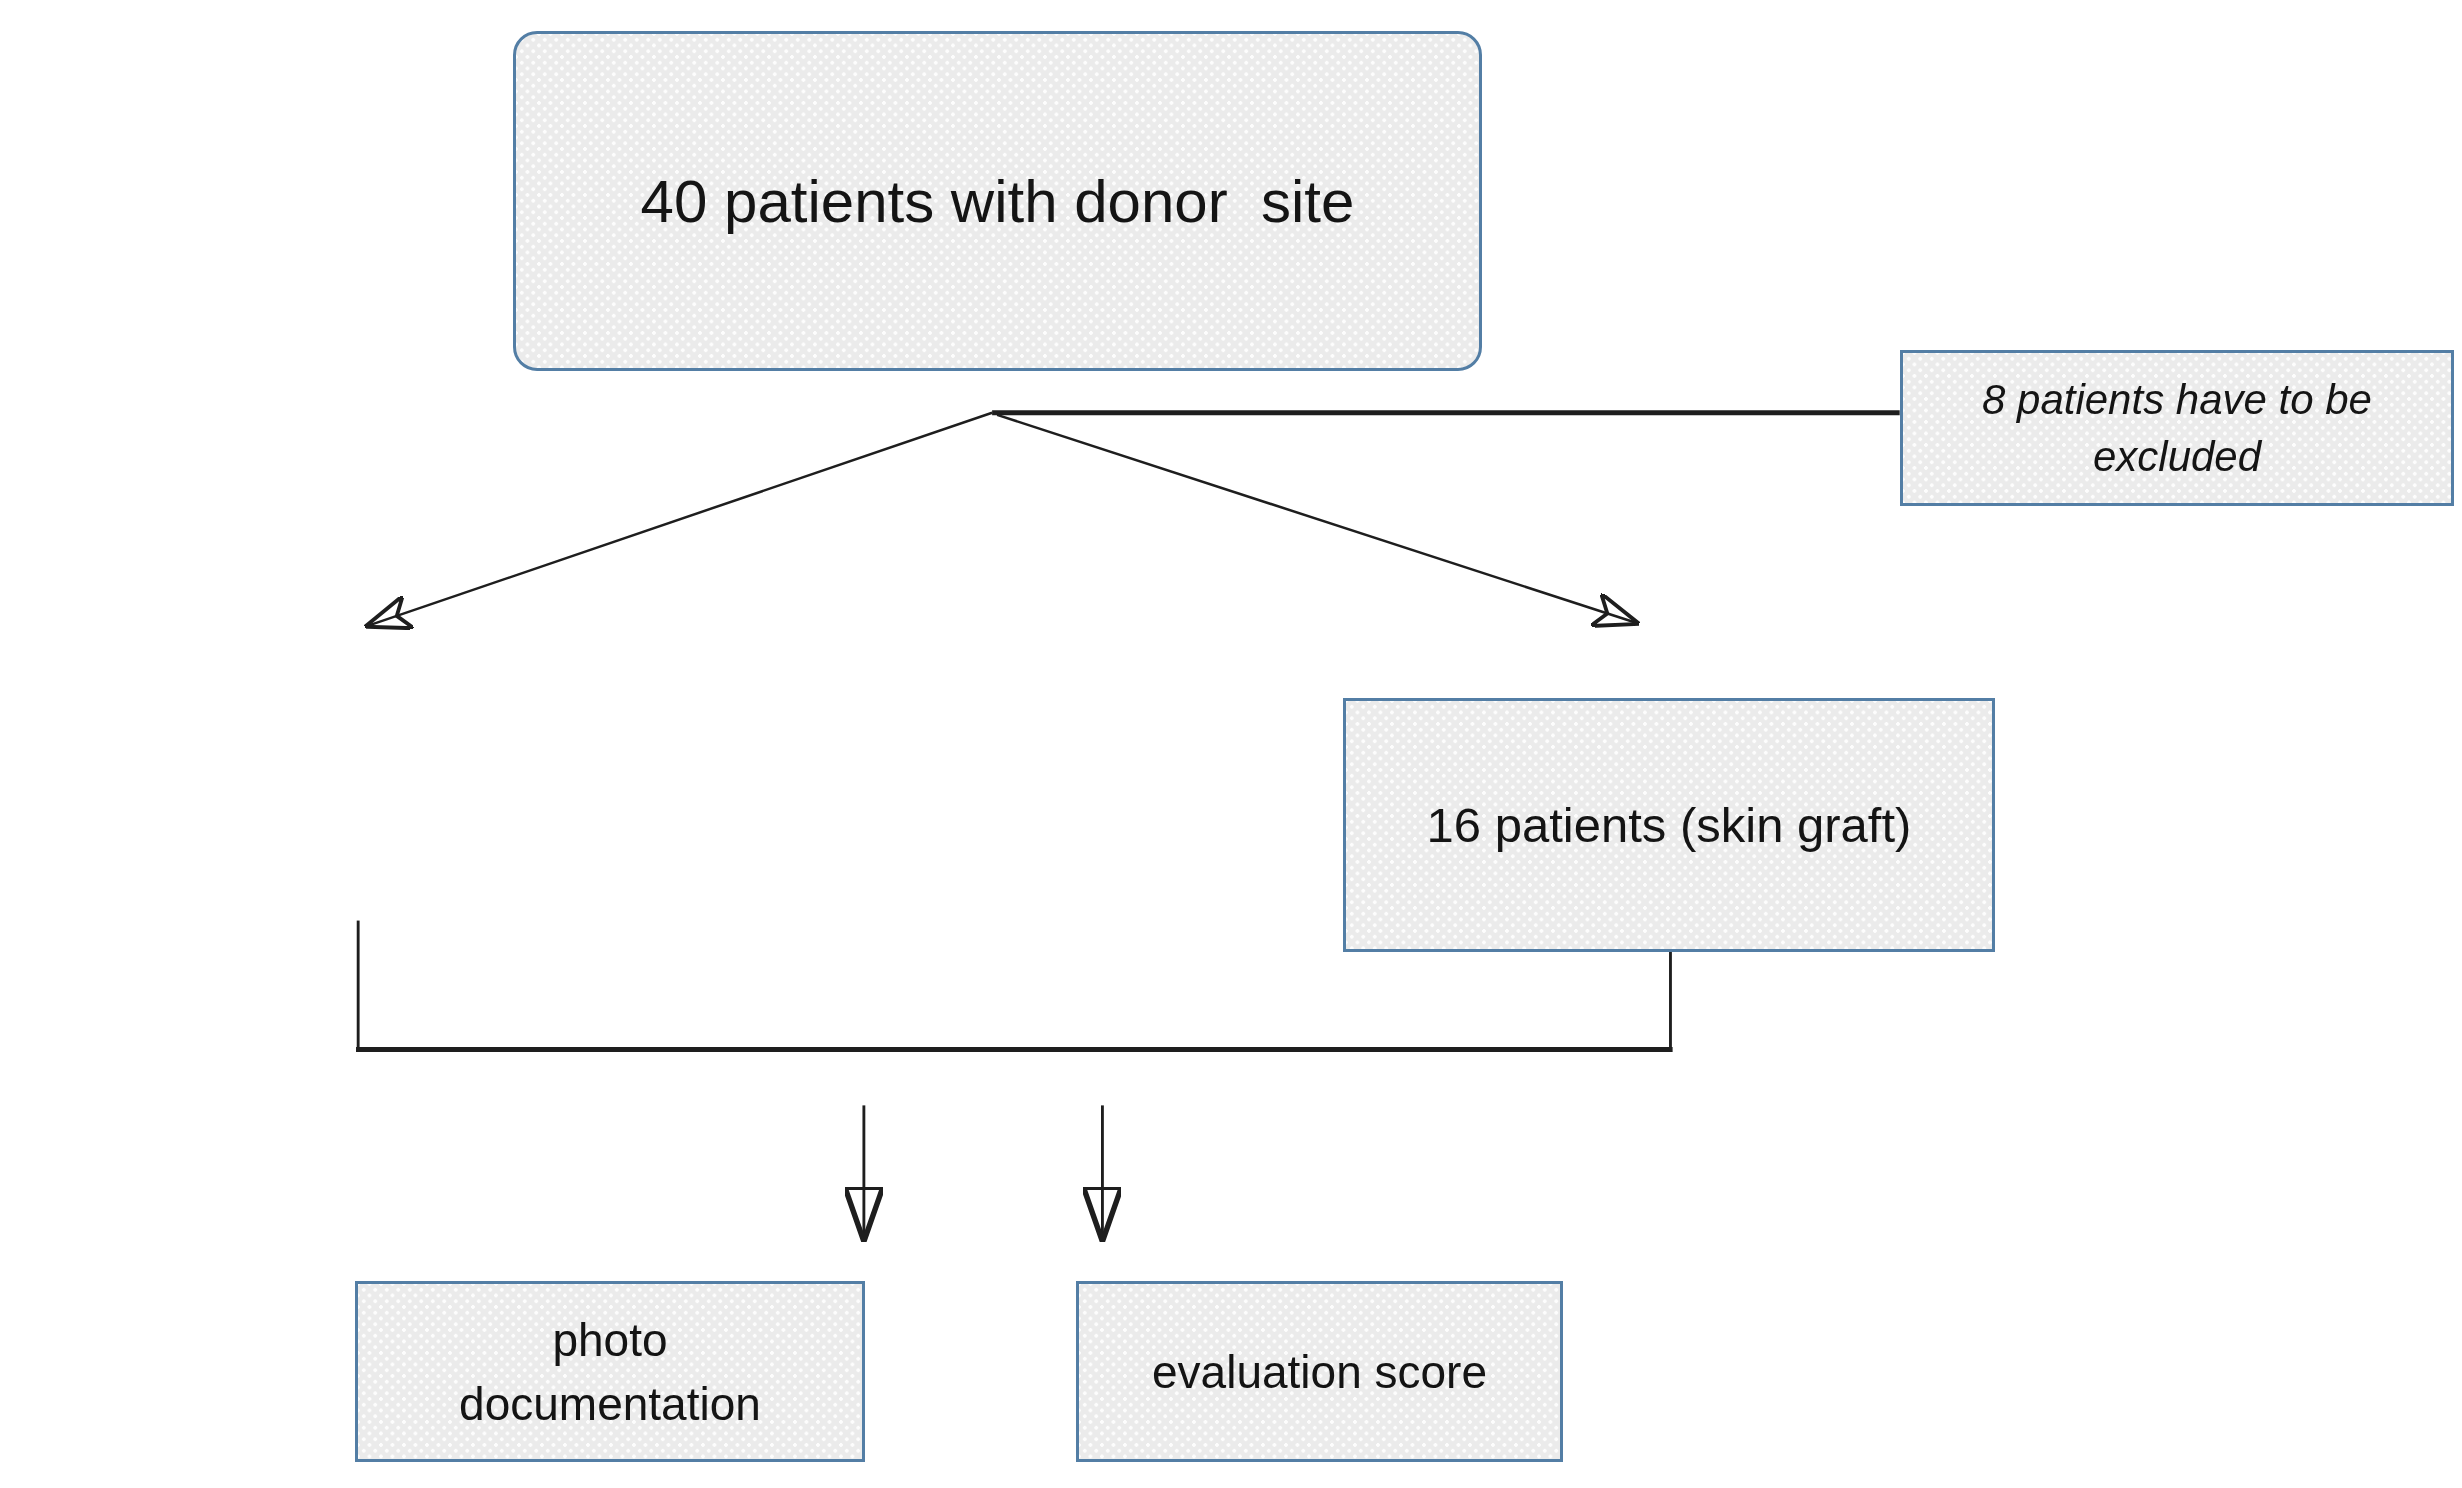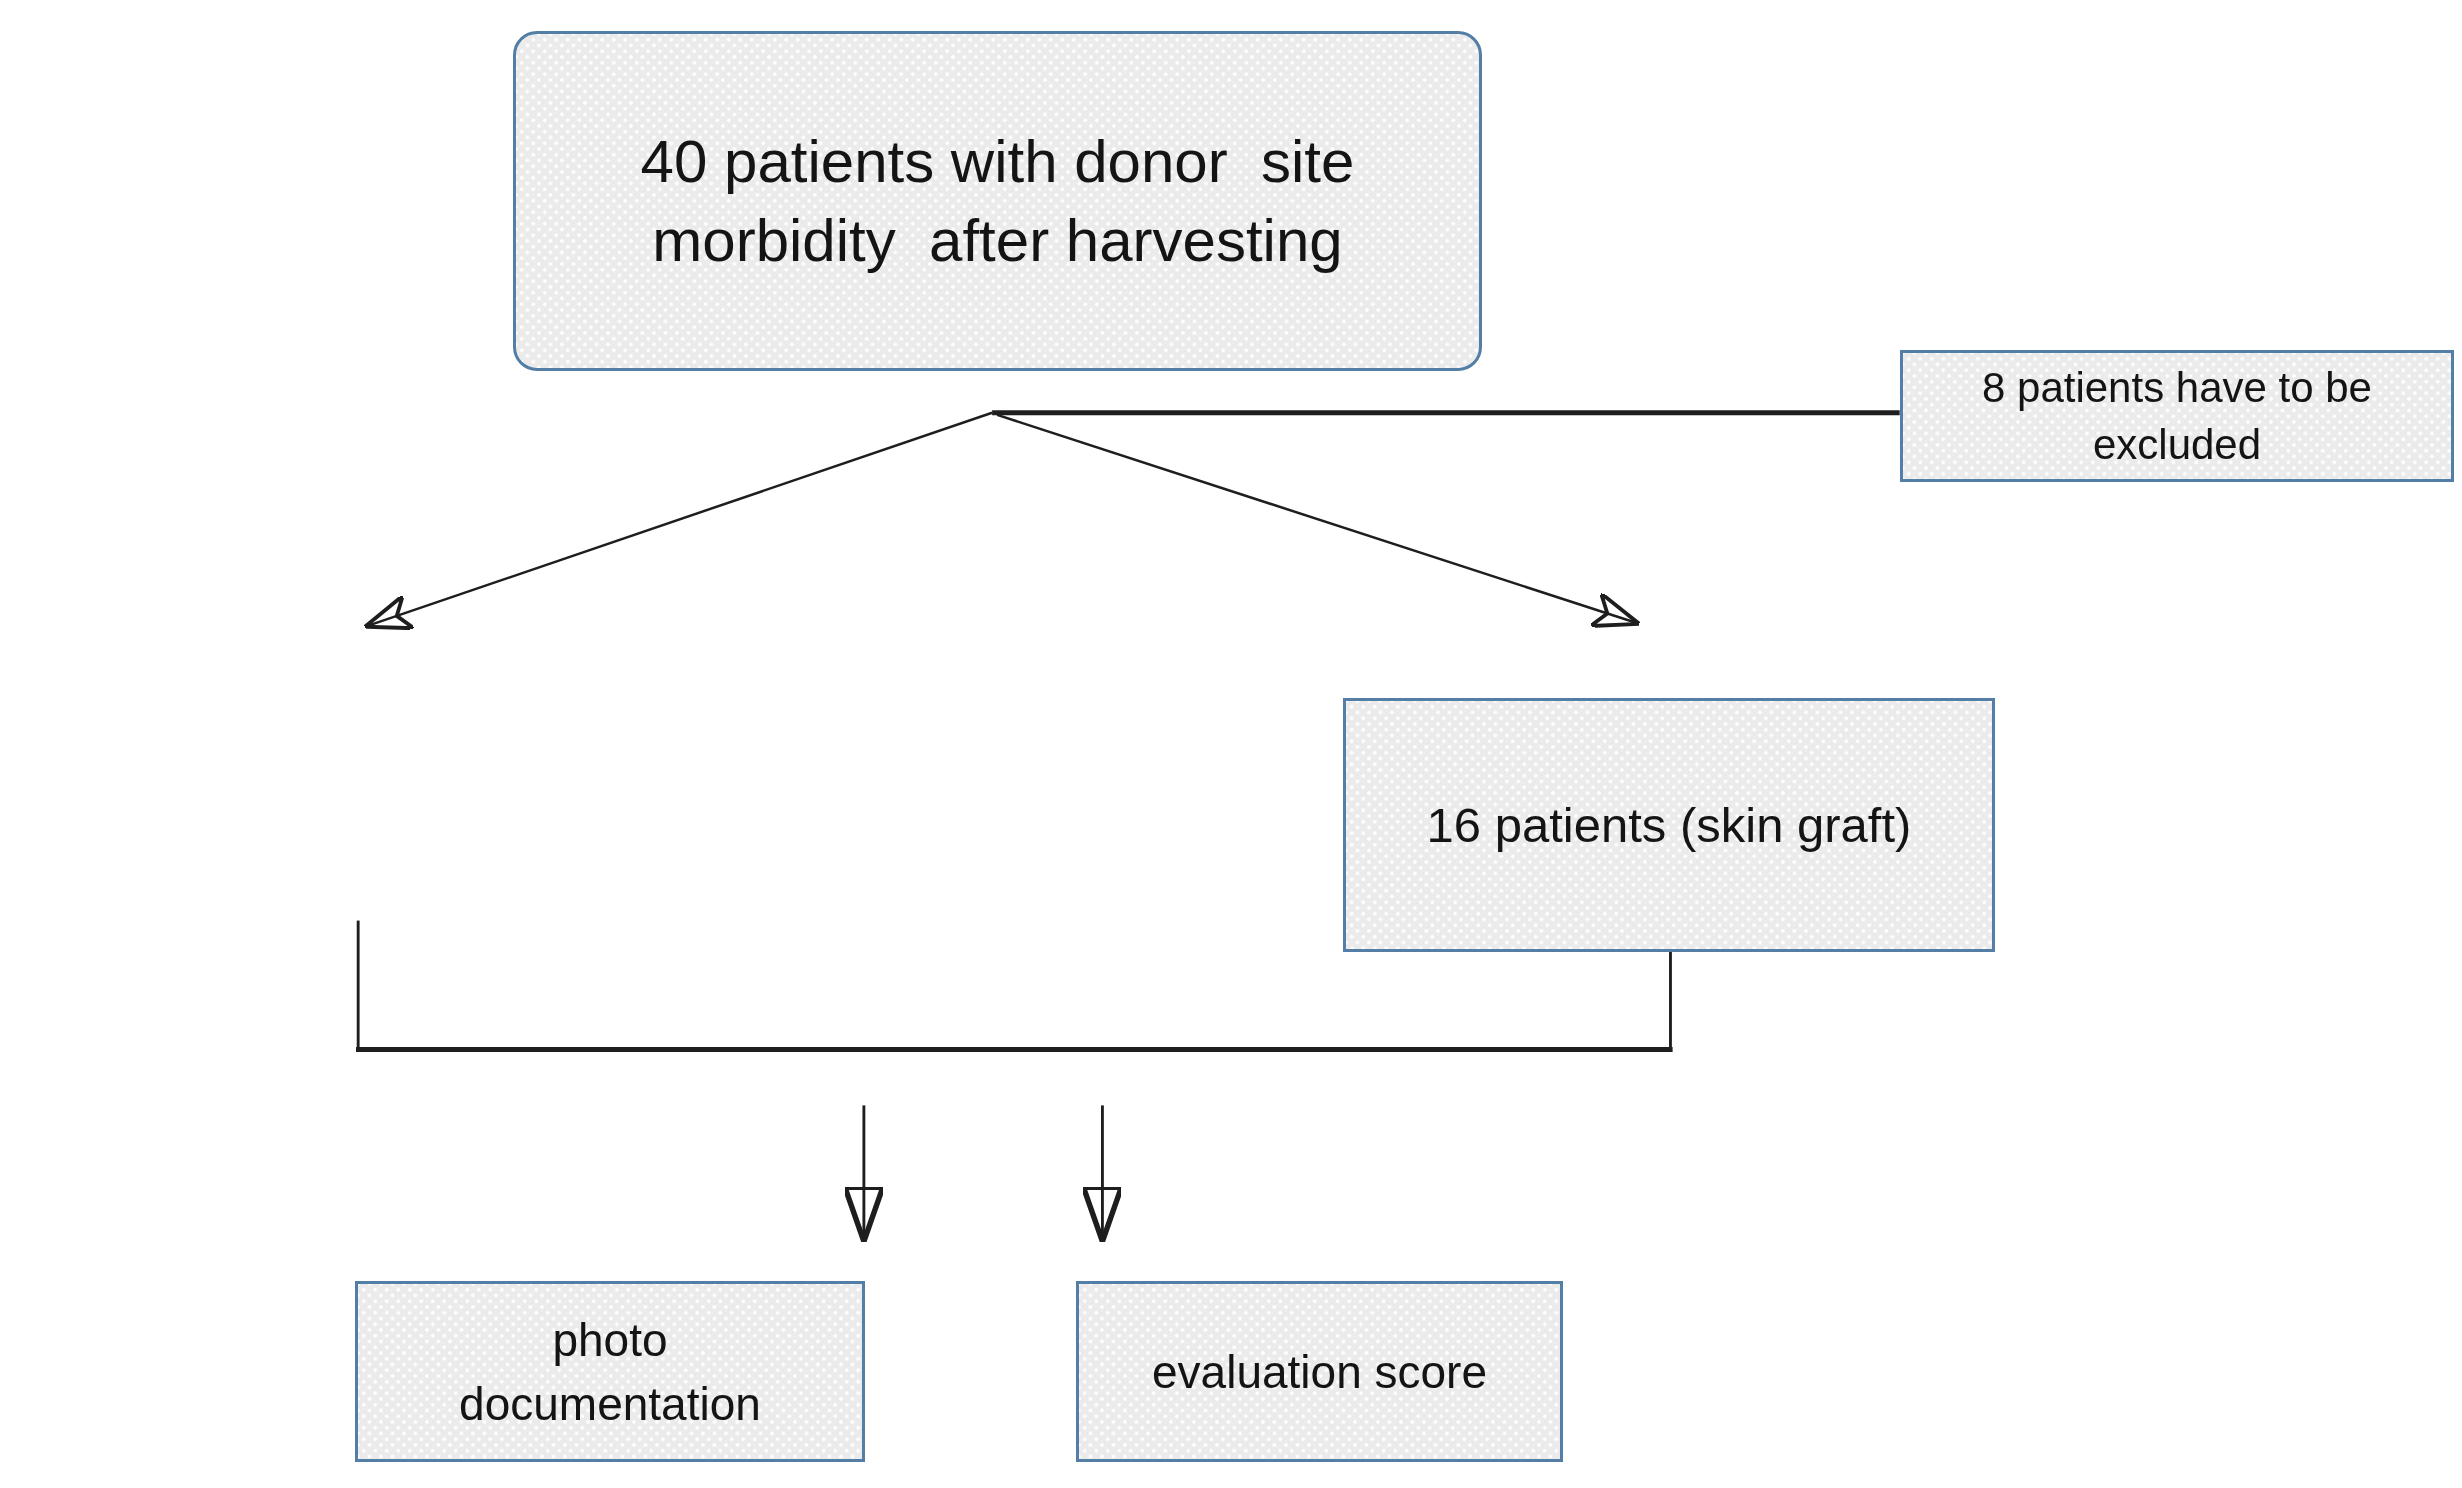--- a/index.html
+++ b/index.html
@@ -72,24 +72,23 @@
     <path d="M500,1285 V1465" stroke-width="4"></path>
     <path d="M2332,1285 V1465" stroke-width="4"></path>
     <path d="M497,1465 H2335" stroke-width="7"></path>
 
     <path d="M1206,1543 V1733" stroke-width="4" marker-end="url(#triangle-head)"></path>
     <path d="M1539,1543 V1733" stroke-width="4" marker-end="url(#triangle-head)"></path>
   </svg>
 
   <div class="node" style="left:513px; top:31px; width:969px; height:340px; font-size:60px; line-height:79px;border-radius:24px;">
     <span class="node-line">40 patients with donor  site</span>
-    <span class="node-line">morbidity  after harvesting</span>
   </div>
 
-  <div class="node" style="left:1900px; top:350px; width:554px; height:132px; font-size:42px; line-height:57px;">
+  <div class="node" style="left:1900px; top:350px; width:554px; height:156px; font-size:42px; line-height:57px;font-style:italic;">
     <span class="node-line">8 patients have to be</span>
     <span class="node-line">excluded</span>
   </div>
 
 
   <div class="node" style="left:1343px; top:698px; width:652px; height:254px; font-size:49px; line-height:67px;">
     <span class="node-line">16 patients (skin graft)</span>
   </div>
 
   <div class="node" style="left:355px; top:1281px; width:510px; height:181px; font-size:46px; line-height:64px;">

